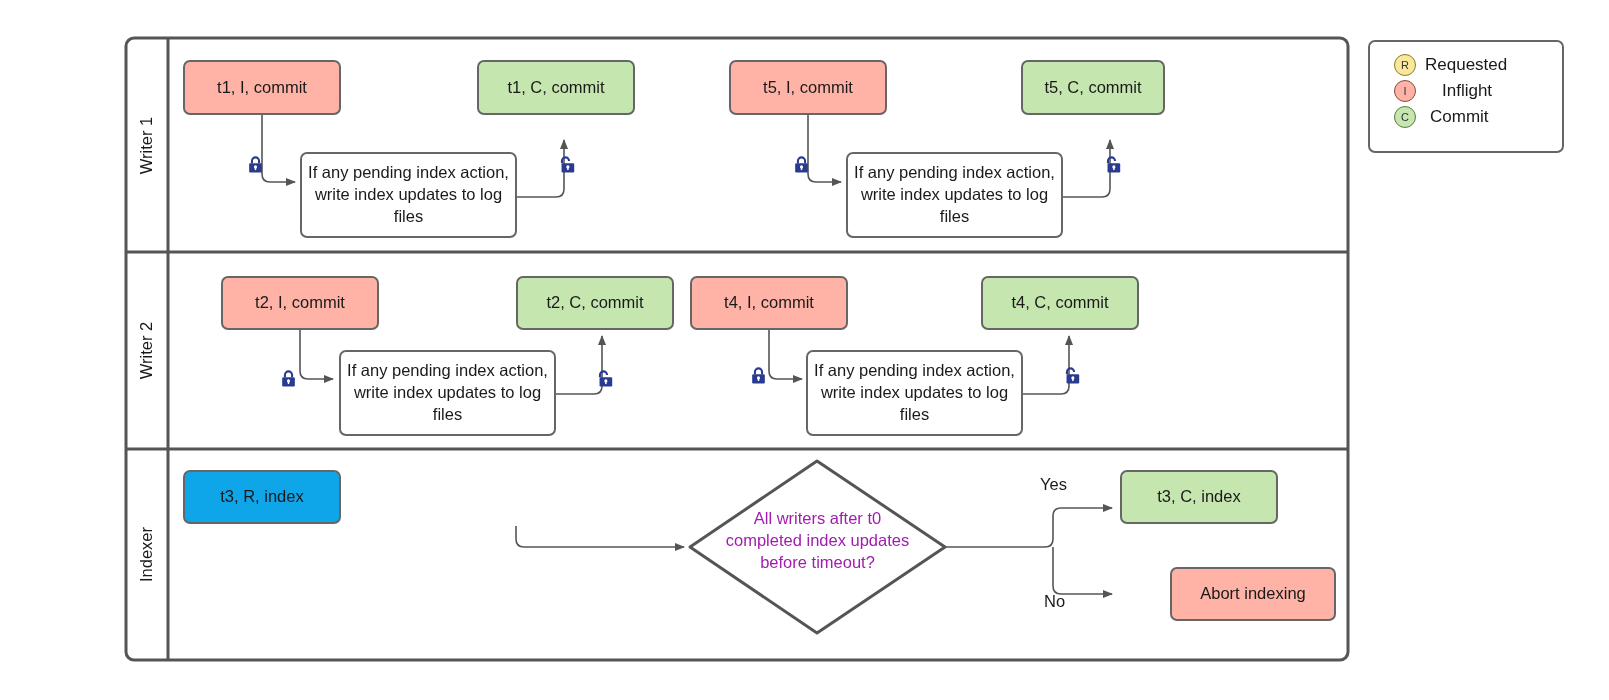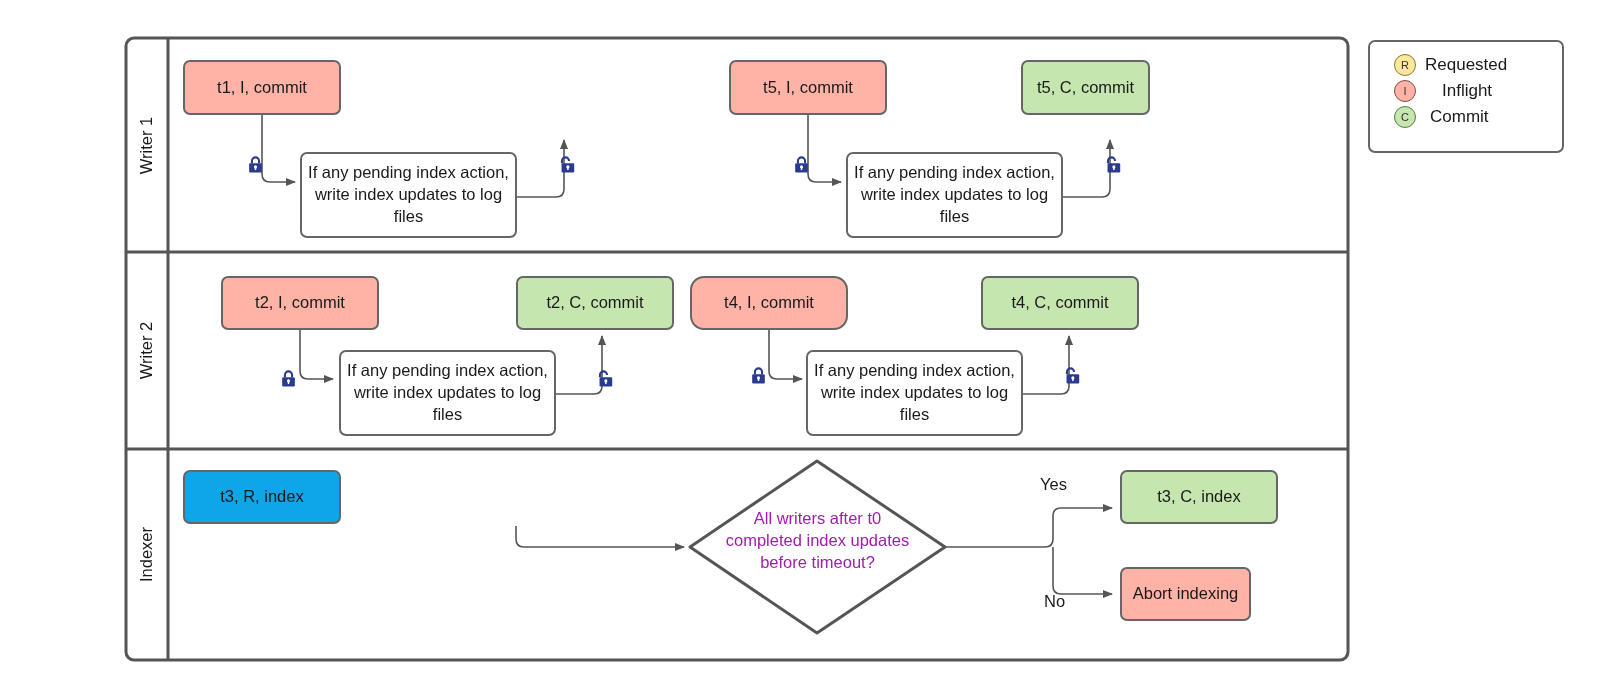--- a/index.html
+++ b/index.html
@@ -171,59 +171,62 @@
   <div class="lane-label" style="left:126px; top:252px; width:42px; height:197px;">
     <span>Writer 2</span>
   </div>
   <div class="lane-label" style="left:126px; top:449px; width:42px; height:211px;">
     <span>Indexer</span>
   </div>
 
   <div class="node inflight" style="left:183px; top:60px; width:158px; height:55px;">
     <span>t1, I, commit</span>
   </div>
+  <div class="node commit" style="left:477px; top:60px; width:158px; height:55px;">
+    <span>t1, C, commit</span>
+  </div>
   <div class="node inflight" style="left:729px; top:60px; width:158px; height:55px;">
     <span>t5, I, commit</span>
   </div>
-  <div class="node commit" style="left:1021px; top:60px; width:129px; height:55px;">
+  <div class="node commit" style="left:1021px; top:60px; width:144px; height:55px;">
     <span>t5, C, commit</span>
   </div>
   <div class="node plain" style="left:300px; top:152px; width:217px; height:86px;">
     <span>If any pending index action, write index updates to log files</span>
   </div>
   <div class="node plain" style="left:846px; top:152px; width:217px; height:86px;">
     <span>If any pending index action, write index updates to log files</span>
   </div>
 
   <div class="node inflight" style="left:221px; top:276px; width:158px; height:54px;">
     <span>t2, I, commit</span>
   </div>
   <div class="node commit" style="left:516px; top:276px; width:158px; height:54px;">
     <span>t2, C, commit</span>
   </div>
-  <div class="node inflight" style="left:690px; top:276px; width:158px; height:54px;border-radius:14px;">
+  <div class="node inflight" style="left:690px; top:276px; width:158px; height:54px;">
     <span>t4, I, commit</span>
   </div>
   <div class="node commit" style="left:981px; top:276px; width:158px; height:54px;">
     <span>t4, C, commit</span>
   </div>
   <div class="node plain" style="left:339px; top:350px; width:217px; height:86px;">
     <span>If any pending index action, write index updates to log files</span>
   </div>
   <div class="node plain" style="left:806px; top:350px; width:217px; height:86px;">
     <span>If any pending index action, write index updates to log files</span>
   </div>
 
   <div class="node requested" style="left:183px; top:470px; width:158px; height:54px;">
     <span>t3, R, index</span>
   </div>
   <div class="node commit" style="left:1120px; top:470px; width:158px; height:54px;">
     <span>t3, C, index</span>
   </div>
-  <div class="node inflight" style="left:1120px; top:567px; width:131px; height:54px;">
+  <div class="node inflight" style="left:1170px; top:567px; width:166px; height:54px;">
     <span>Abort indexing</span>
   </div>
 
   <div class="diamond-text" style="left:700px; top:508px; width:235px;">
     <div>All writers after t0</div>
     <div>completed index updates</div>
     <div>before timeout?</div>
   </div>
 
   <div class="edge-label" style="left:1040px; top:475px;">

